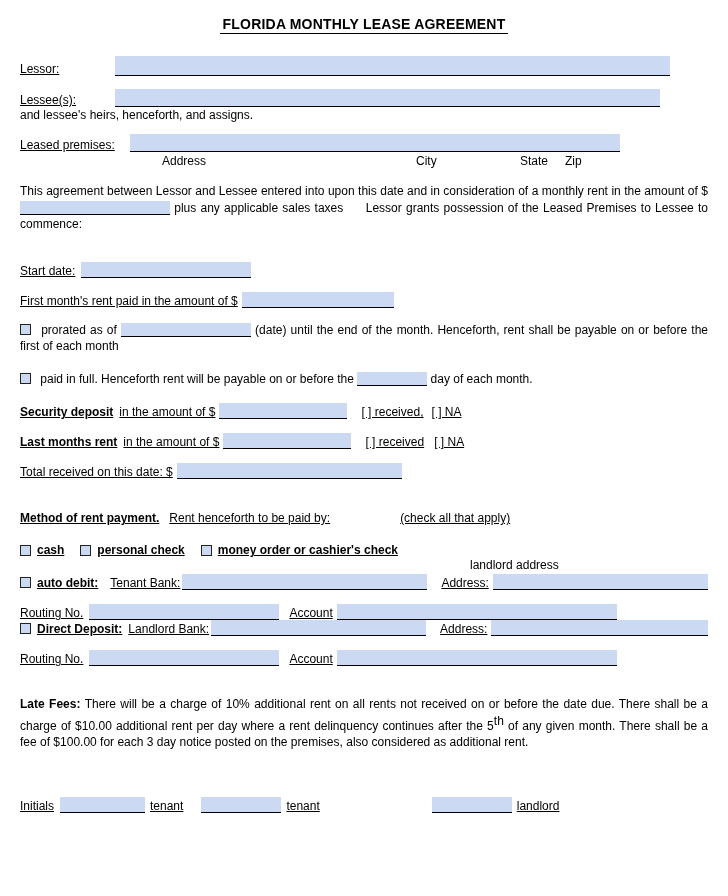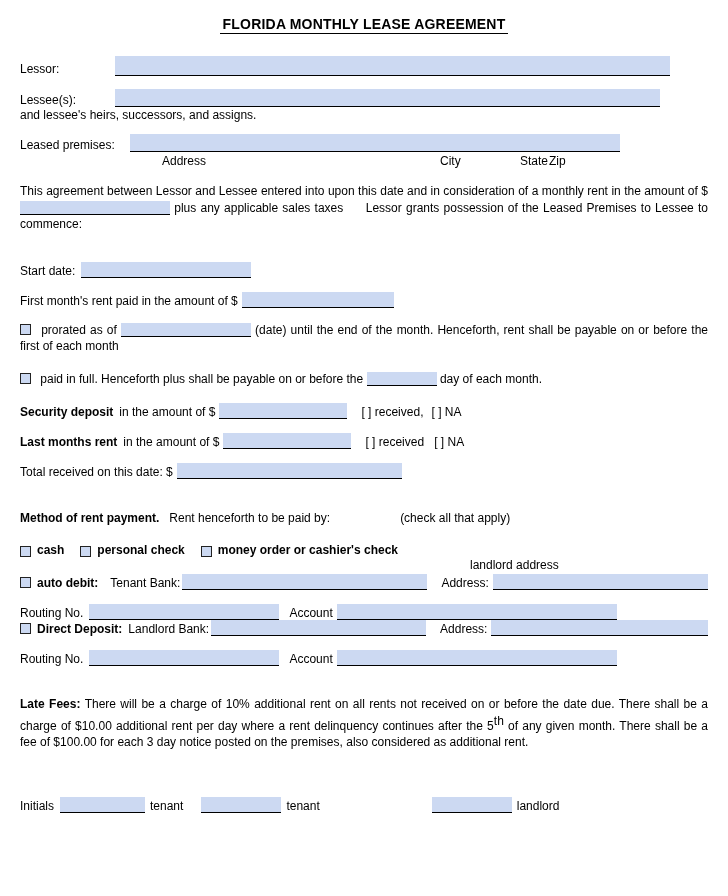--- a/index.html
+++ b/index.html
@@ -9,21 +9,21 @@
     width:728px; height:896px; padding:10px 20px 0 20px;
     font-family:"Liberation Sans","DejaVu Sans",sans-serif;
     font-size:12px; color:#000; overflow:hidden; position:relative;
     background:#fff;
   }
   .title-wrap { text-align:center; margin-top:6px; }
   .title {
     display:inline-block; font-weight:bold; font-size:14px;
     border-bottom:1.8px solid #000; padding:0 3px 1px 3px; letter-spacing:.2px;
   }
-  .row { display:flex; align-items:flex-end; }
+  .row { display:flex; align-items:flex-end;text-decoration:underline; }
   .row > span { white-space:nowrap; }
   .field {
     background:var(--fill); border-bottom:1px solid #000;
     height:16px; display:inline-block; flex:none;
   }
   .grow { flex:1 1 auto; }
   .b { font-weight:bold; }
   p { margin:0; text-align:justify; line-height:1.38; }
   .ifield {
     display:inline-block; background:var(--fill);
@@ -50,31 +50,31 @@
 
   <div class="row" style="margin-top:22px">
     <span style="width:95px">Lessor:</span>
     <span class="field grow" style="height:20px;border-bottom-width:1.6px;margin-right:38px"></span>
   </div>
 
   <div class="row" style="margin-top:13px">
     <span style="width:95px">Lessee(s):</span>
     <span class="field grow" style="height:18px;margin-right:48px"></span>
   </div>
-  <div style="margin-top:1px">and lessee's heirs, successors, and assigns.</div>
+  <div style="margin-top:1px">and lessee's heirs, henceforth, and assigns.</div>
 
   <div class="row" style="margin-top:12px">
     <span style="width:110px">Leased premises:</span>
     <span class="field grow" style="height:18px;margin-right:88px"></span>
   </div>
   <div class="sublabels">
     <span style="left:142px">Address</span>
-    <span style="left:420px">City</span>
+    <span style="left:396px">City</span>
     <span style="left:500px">State</span>
-    <span style="left:529px">Zip</span>
+    <span style="left:545px">Zip</span>
   </div>
 
   <p style="margin-top:14px">
     <span>This agreement between Lessor and Lessee entered into upon this date and in consideration of a monthly rent in the amount of $</span>
     <span class="ifield" style="width:150px"></span>
     <span>plus any applicable sales taxes</span>
     <span style="display:inline-block;width:14px"></span>
     <span>Lessor grants possession of the Leased Premises to Lessee to commence:</span>
   </p>
 
@@ -90,21 +90,21 @@
 
   <p style="margin-top:14px">
     <span class="cb"></span>
     <span>prorated as of</span>
     <span class="ifield" style="width:130px"></span>
     <span>(date) until the end of the month.  Henceforth, rent shall be payable on or before the first of each month</span>
   </p>
 
   <p style="margin-top:16px">
     <span class="cb"></span>
-    <span>paid in full.  Henceforth plus shall be payable on or before the</span>
+    <span>paid in full.  Henceforth rent will be payable on or before the</span>
     <span class="ifield" style="width:70px"></span>
     <span>day of each month.</span>
   </p>
 
   <div class="row" style="margin-top:16px">
     <span class="b">Security deposit</span>
     <span style="margin-left:6px">in the amount of $</span>
     <span class="field" style="width:128px;margin-left:4px"></span>
     <span style="margin-left:14px">[  ] received,</span>
     <span style="margin-left:8px">[ ] NA</span>
@@ -122,21 +122,21 @@
     <span>Total received on this date: $</span>
     <span class="field" style="width:225px;margin-left:4px"></span>
   </div>
 
   <div class="row" style="margin-top:32px">
     <span class="b">Method of rent payment.</span>
     <span style="margin-left:10px">Rent henceforth to be paid by:</span>
     <span style="margin-left:70px">(check all that apply)</span>
   </div>
 
-  <div class="row" style="margin-top:18px;">
+  <div class="row" style="margin-top:18px;align-items:center">
     <span class="cb" style="margin-bottom:0"></span>
     <span class="b">cash</span>
     <span class="cb" style="margin-left:16px;margin-bottom:0"></span>
     <span class="b">personal check</span>
     <span class="cb" style="margin-left:16px;margin-bottom:0"></span>
     <span class="b">money order or cashier's check</span>
   </div>
 
   <div style="margin-left:450px;margin-top:1px">landlord address</div>
 

